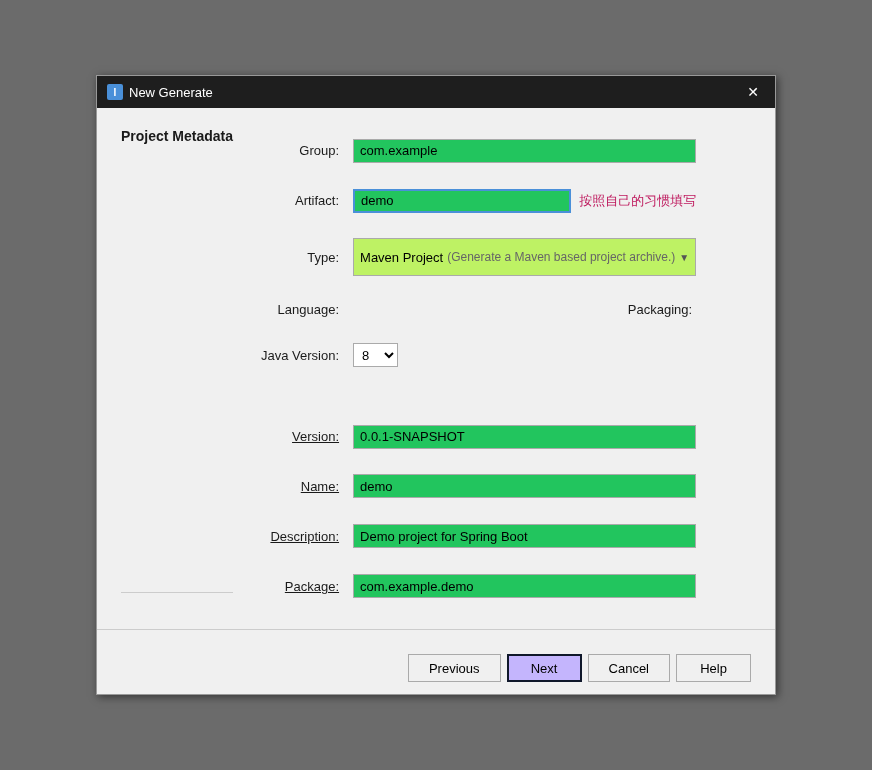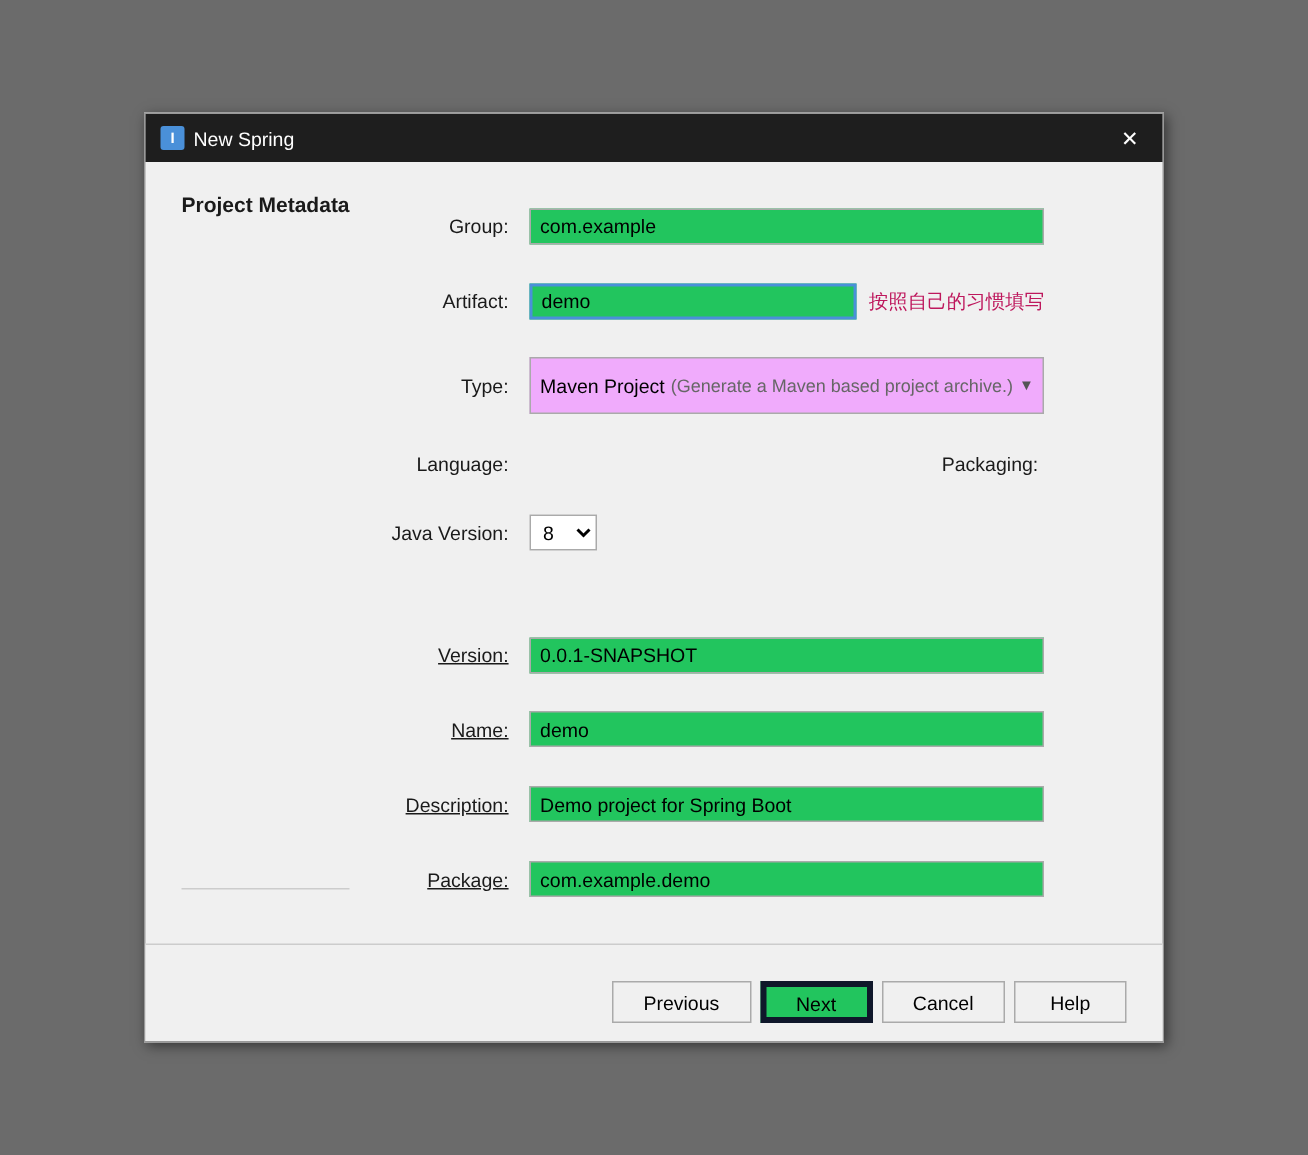--- a/index.html
+++ b/index.html
@@ -109,21 +109,21 @@
       border: 1px solid #aaa;
       background: #ffffff;
       padding: 2px 4px;
       height: 24px;
       font-size: 13px;
       cursor: pointer;
       outline: none;
     }
     .type-display {
       border: 1px solid #aaa;
-      background: #f0abfc;
+      background: #bef264;
       padding: 18px 6px;
       height: 24px;
       font-size: 13px;
       display: flex;
       align-items: center;
       gap: 4px;
       cursor: pointer;
       flex: 1;
     }
     .type-display-text {
@@ -158,38 +158,38 @@
       padding: 4px 20px;
       font-size: 13px;
       border: 1px solid #aaa;
       background: #f0f0f0;
       cursor: pointer;
       min-width: 75px;
       height: 28px;
       margin-top: 12px;
     }
     .btn-primary {
-      border: 4px solid #0f172a;
-      background: #22c55e;
+      border: 2px solid #0f172a;
+      background: #c4b5fd;
       color: #000;
     }
     .middle-area {
       flex: 1;
       min-height: 200px;
     }
   </style>
 </head>
 <body>
 
 <div class="dialog">
 
   <div class="title-bar">
     <div class="title-bar-left">
       <div class="title-bar-icon">I</div>
-      <span class="title-bar-title">New Spring</span>
+      <span class="title-bar-title">New Generate</span>
     </div>
     <button class="title-bar-close">✕</button>
   </div>
 
   <div class="dialog-content">
     <div class="section-title">Project Metadata</div>
 
     <div class="form-grid">
 
       <label class="form-label">Group:</label>

